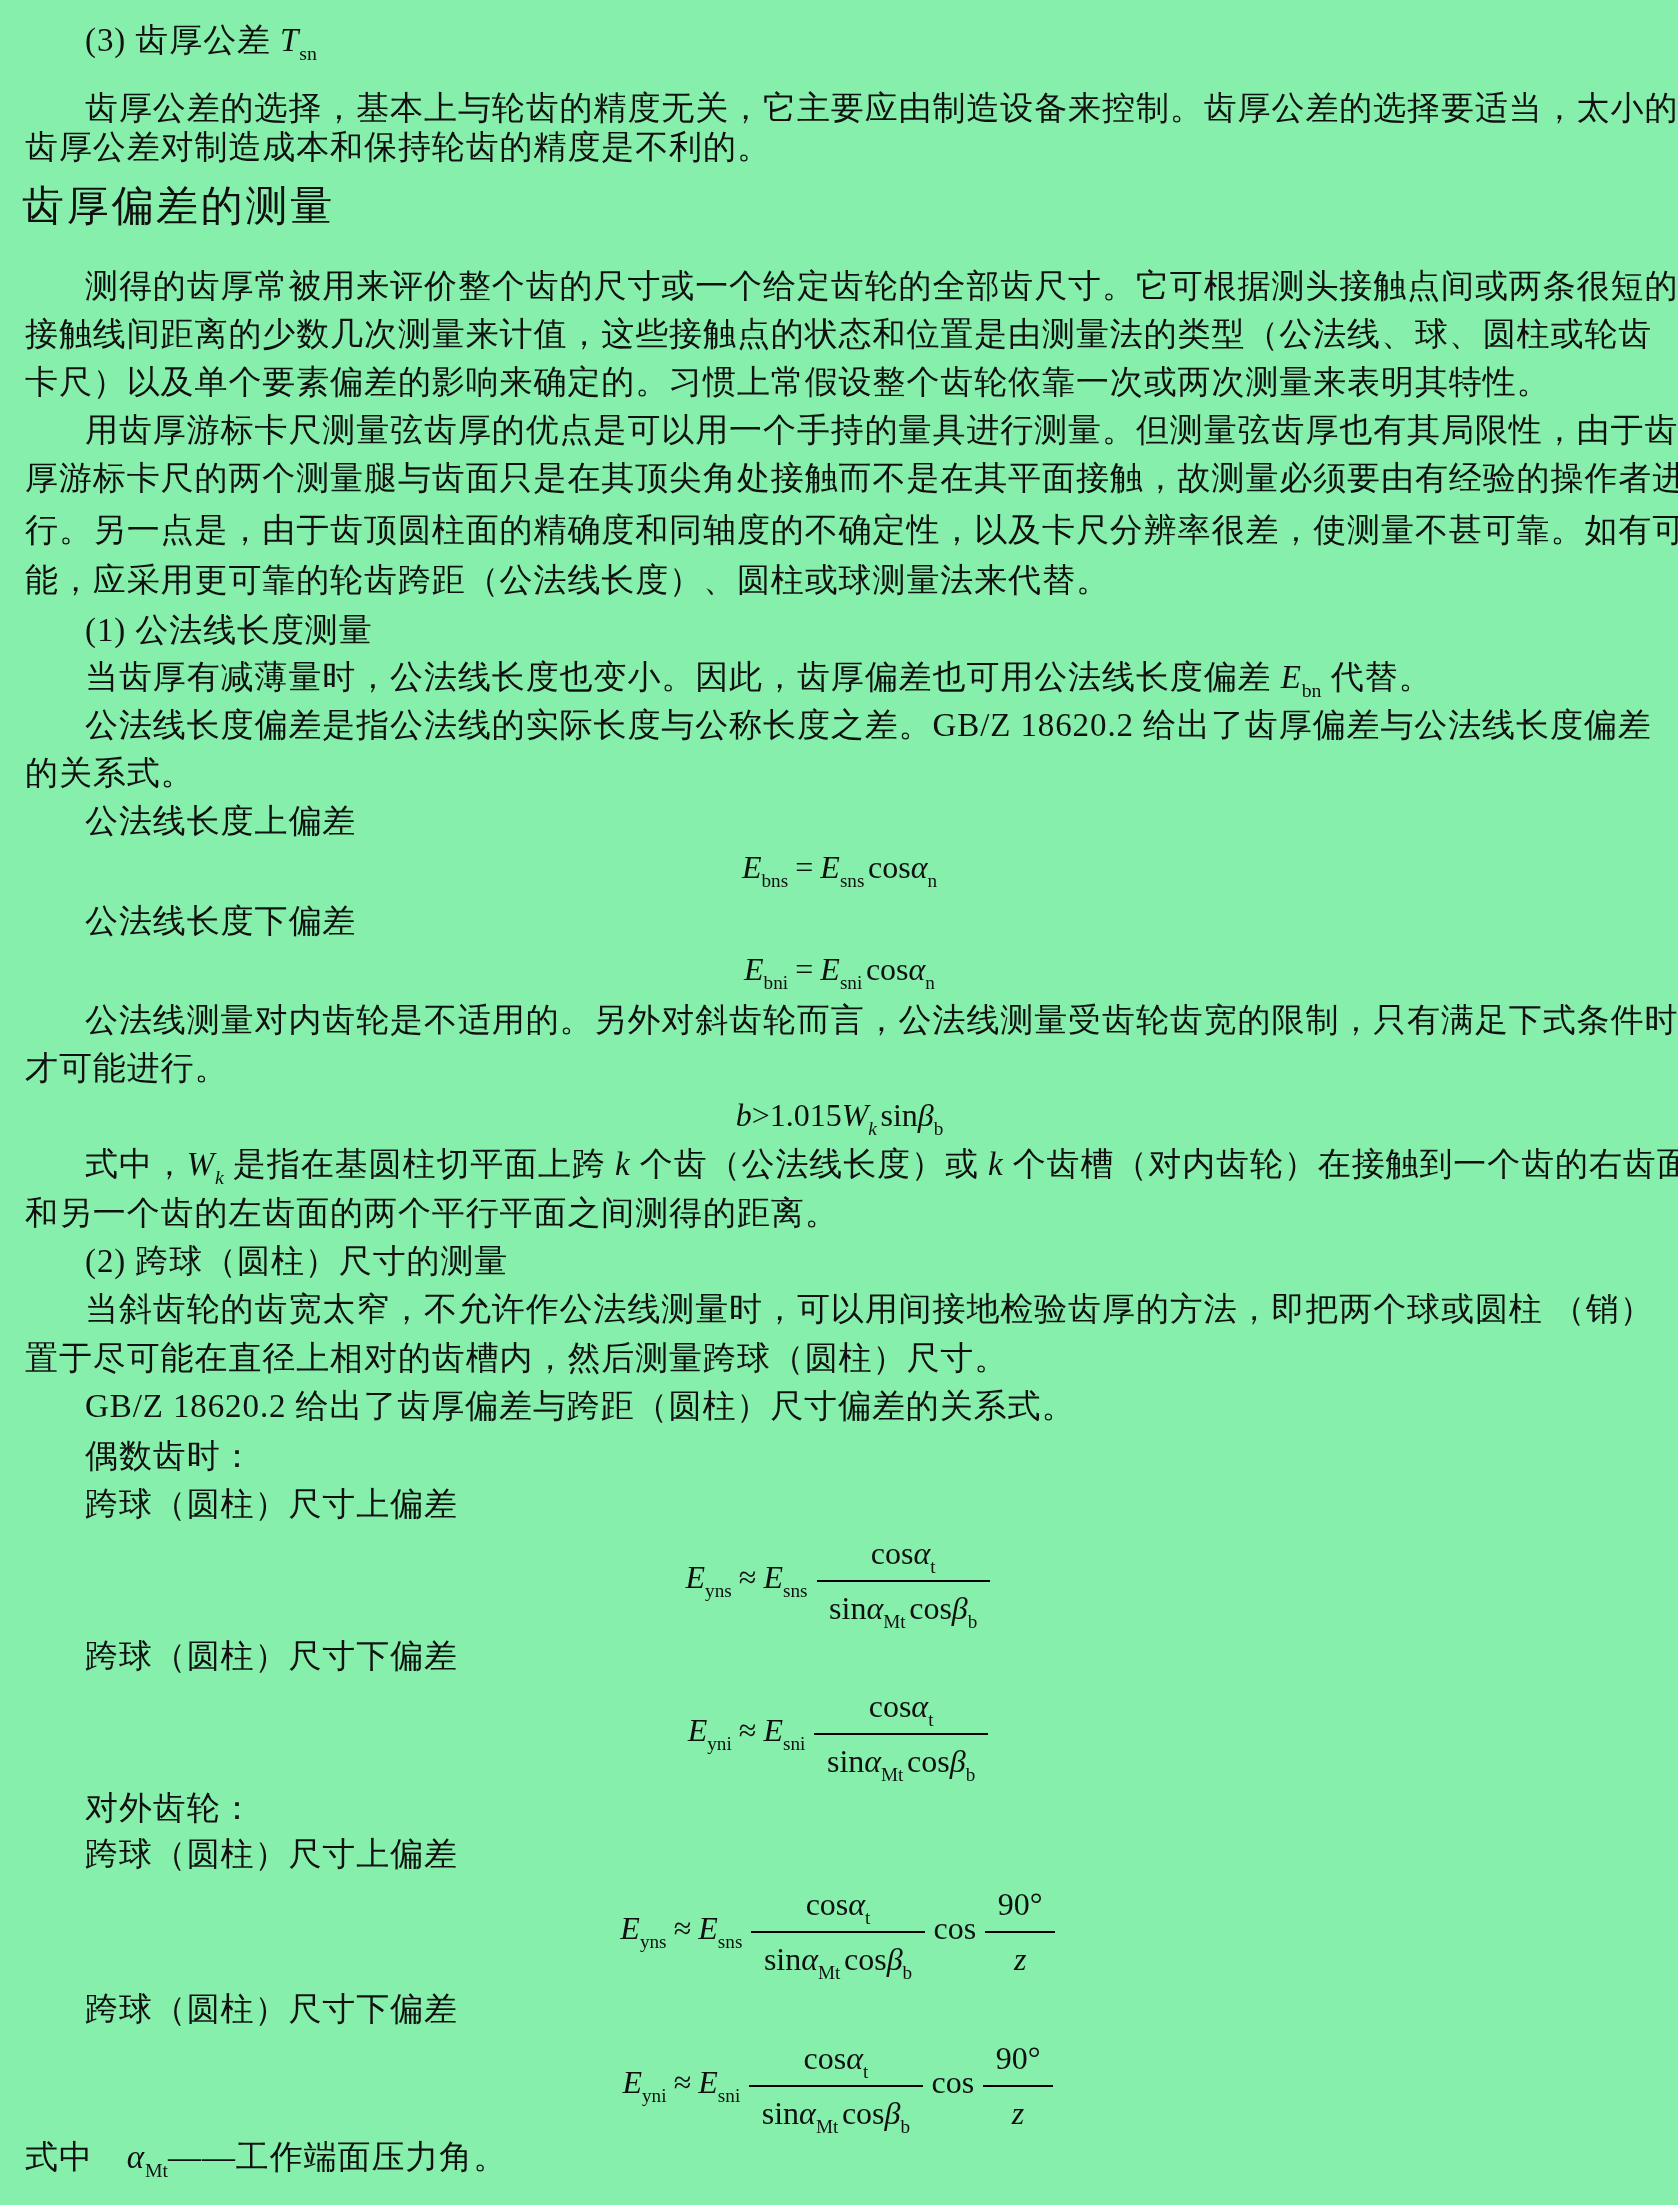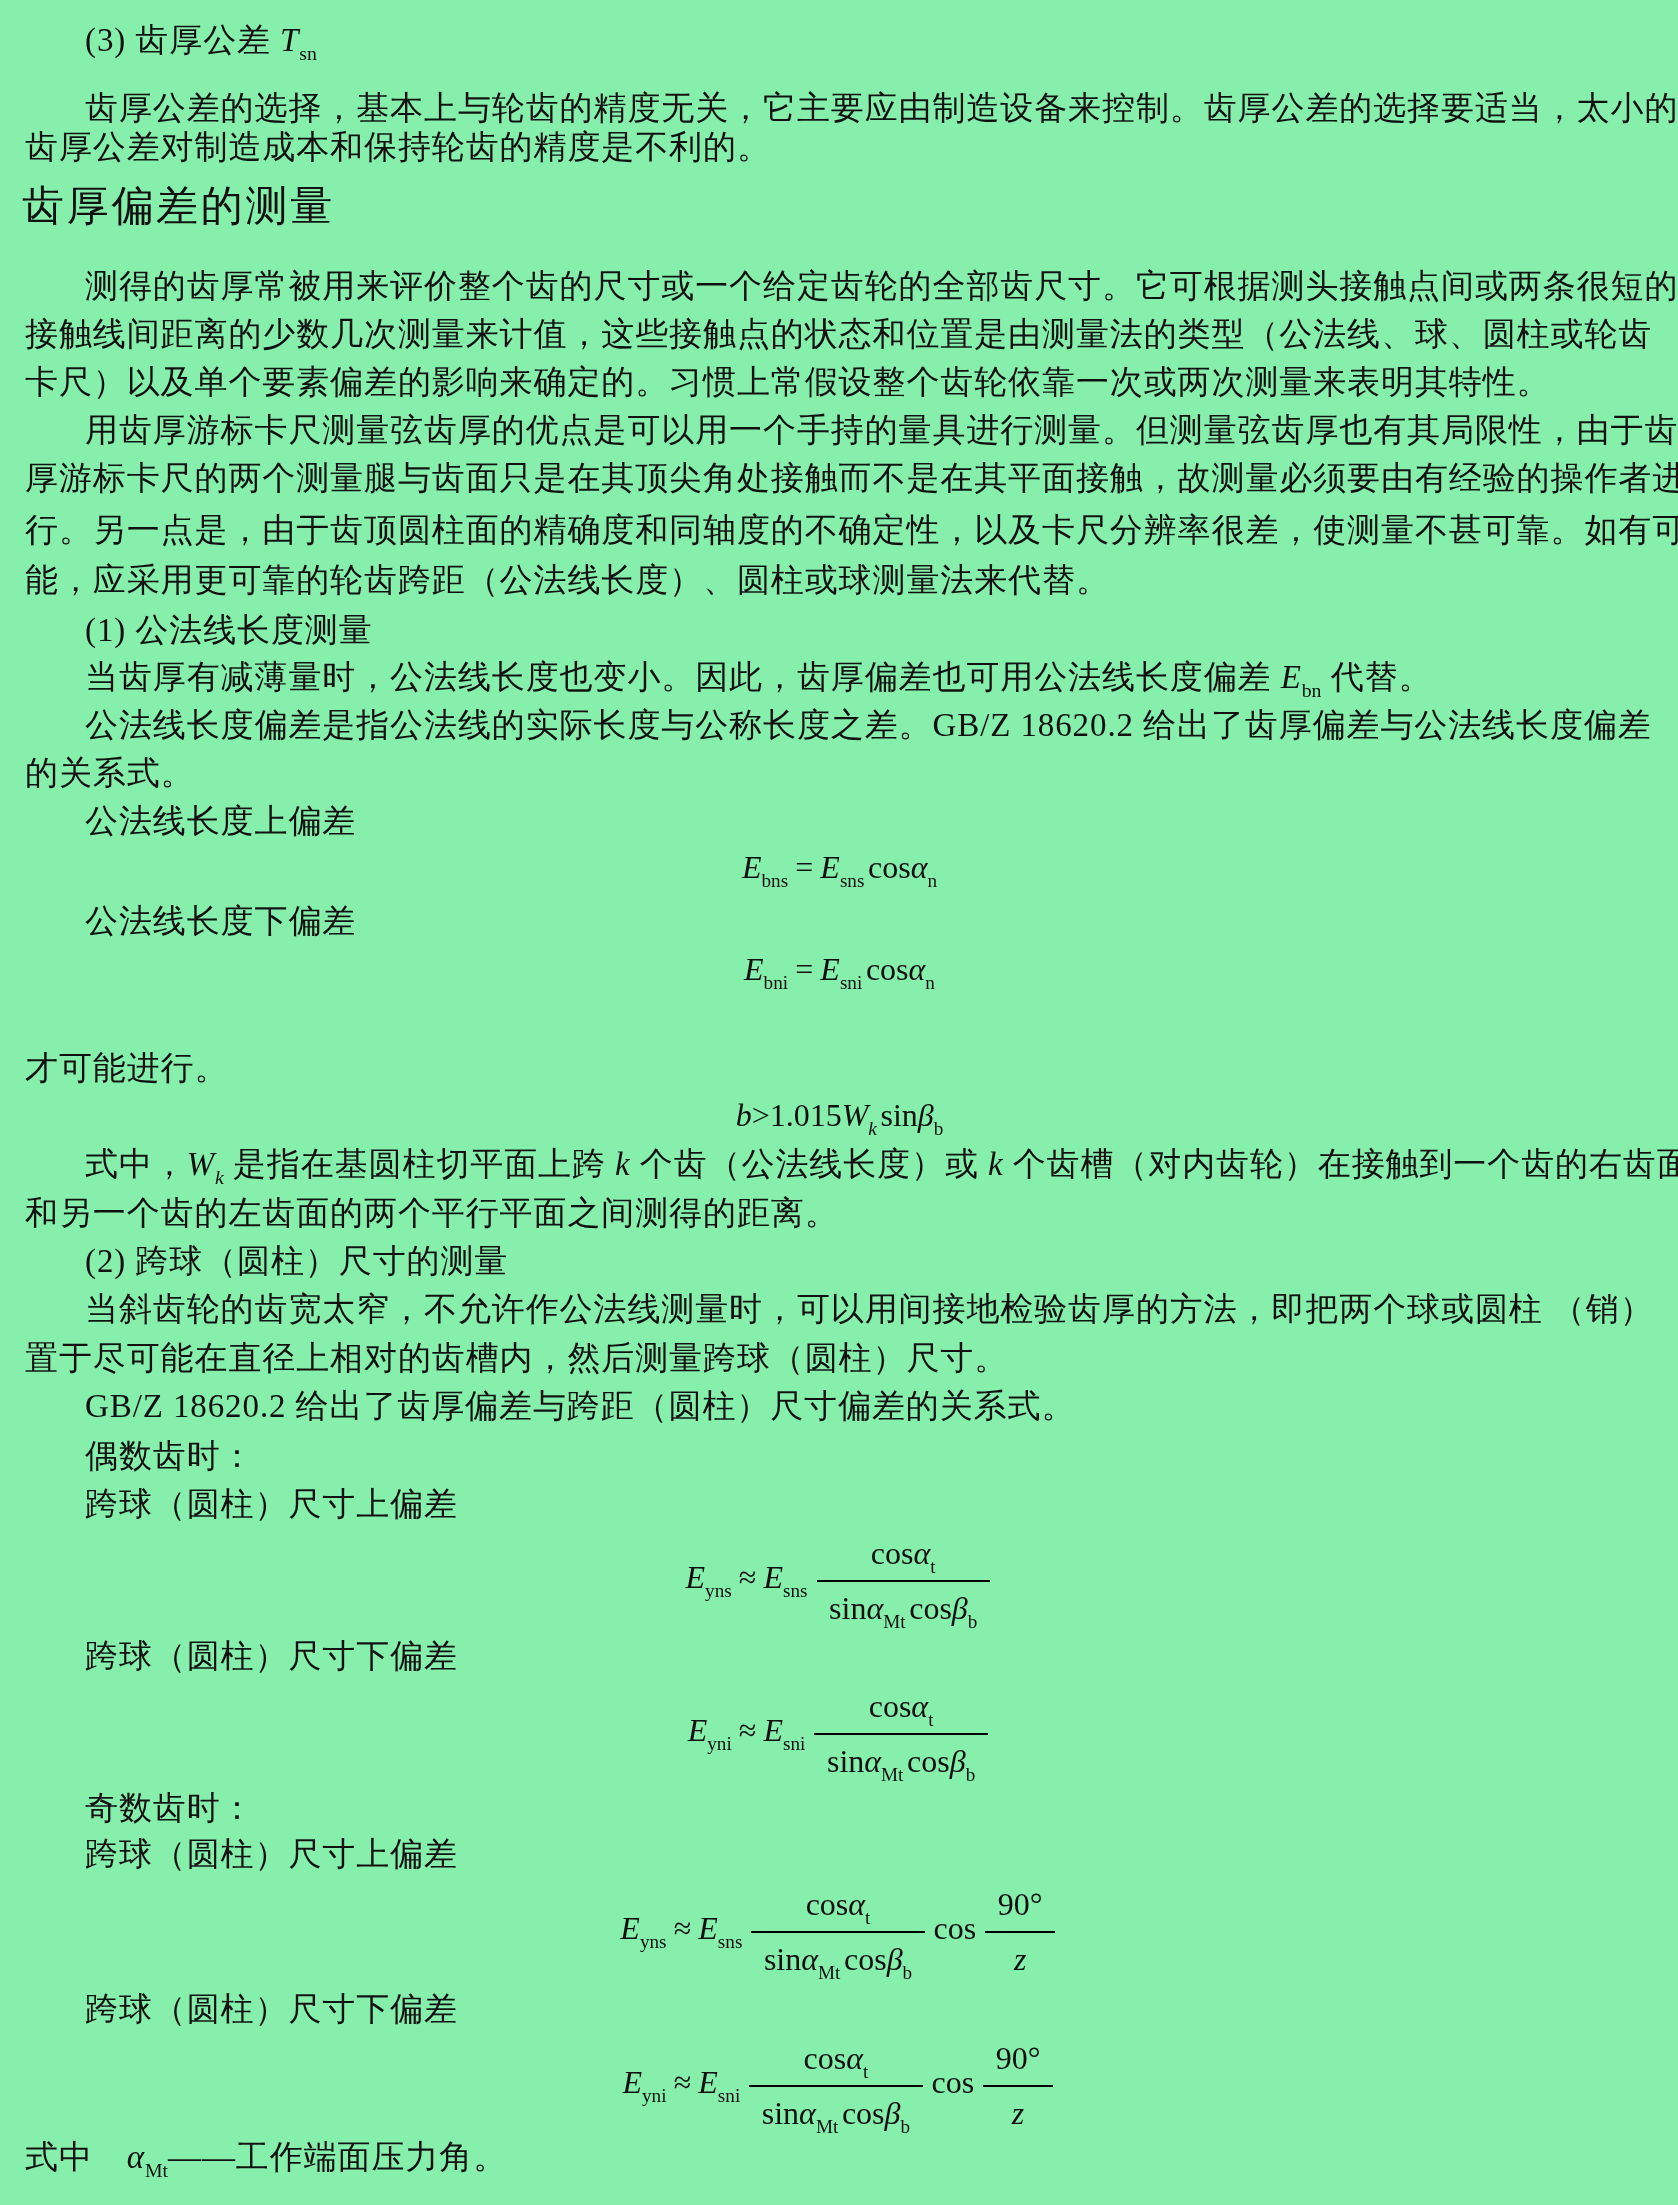--- a/index.html
+++ b/index.html
@@ -95,20 +95,21 @@
   <div class="formula" style="top:848px">
     <span class="v">E</span><sub>bns</sub><span class="rel">=</span><span class="v">E</span><sub>sns</sub><span class="fn">cos</span><span class="v">α</span><sub>n</sub>
   </div>
 
   <div class="ln ind" style="top:901px">公法线长度下偏差</div>
 
   <div class="formula" style="top:950px">
     <span class="v">E</span><sub>bni</sub><span class="rel">=</span><span class="v">E</span><sub>sni</sub><span class="fn">cos</span><span class="v">α</span><sub>n</sub>
   </div>
 
+  <div class="ln ind" style="top:1000px">公法线测量对内齿轮是不适用的。另外对斜齿轮而言，公法线测量受齿轮齿宽的限制，只有满足下式条件时</div>
   <div class="ln" style="top:1048px">才可能进行。</div>
 
   <div class="formula" style="top:1096px">
     <span class="v">b</span><span>&gt;</span><span>1.015</span><span class="v">W</span><sub class="iv">k</sub><span class="fn">sin</span><span class="v">β</span><sub>b</sub>
   </div>
 
   <div class="ln ind" style="top:1144px">
     <span>式中，</span><span class="v">W</span><sub class="iv">k</sub><span> 是指在基圆柱切平面上跨 </span><span class="v">k</span><span> 个齿（公法线长度）或 </span><span class="v">k</span><span> 个齿槽（对内齿轮）在接触到一个齿的右齿面</span>
   </div>
   <div class="ln" style="top:1193px">和另一个齿的左齿面的两个平行平面之间测得的距离。</div>
@@ -125,21 +126,21 @@
   <div class="formula" style="top:1534px">
     <span class="v">E</span><sub>yns</sub><span class="rel">≈</span><span class="v">E</span><sub>sns</sub><span class="frac"><span class="num"><span class="fn first">cos</span><span class="v">α</span><sub>t</sub></span><span class="den"><span class="fn first">sin</span><span class="v">α</span><sub>Mt</sub><span class="fn">cos</span><span class="v">β</span><sub>b</sub></span></span>
   </div>
 
   <div class="ln ind" style="top:1636px">跨球（圆柱）尺寸下偏差</div>
 
   <div class="formula" style="top:1687px">
     <span class="v">E</span><sub>yni</sub><span class="rel">≈</span><span class="v">E</span><sub>sni</sub><span class="frac"><span class="num"><span class="fn first">cos</span><span class="v">α</span><sub>t</sub></span><span class="den"><span class="fn first">sin</span><span class="v">α</span><sub>Mt</sub><span class="fn">cos</span><span class="v">β</span><sub>b</sub></span></span>
   </div>
 
-  <div class="ln ind" style="top:1788px">奇数齿时：</div>
+  <div class="ln ind" style="top:1788px">对外齿轮：</div>
   <div class="ln ind" style="top:1834px">跨球（圆柱）尺寸上偏差</div>
 
   <div class="formula" style="top:1885px">
     <span class="v">E</span><sub>yns</sub><span class="rel">≈</span><span class="v">E</span><sub>sns</sub><span class="frac"><span class="num"><span class="fn first">cos</span><span class="v">α</span><sub>t</sub></span><span class="den"><span class="fn first">sin</span><span class="v">α</span><sub>Mt</sub><span class="fn">cos</span><span class="v">β</span><sub>b</sub></span></span><span class="fn cosafter">cos</span><span class="frac"><span class="num"><span>90°</span></span><span class="den"><span class="v">z</span></span></span>
   </div>
 
   <div class="ln ind" style="top:1989px">跨球（圆柱）尺寸下偏差</div>
 
   <div class="formula" style="top:2039px">
     <span class="v">E</span><sub>yni</sub><span class="rel">≈</span><span class="v">E</span><sub>sni</sub><span class="frac"><span class="num"><span class="fn first">cos</span><span class="v">α</span><sub>t</sub></span><span class="den"><span class="fn first">sin</span><span class="v">α</span><sub>Mt</sub><span class="fn">cos</span><span class="v">β</span><sub>b</sub></span></span><span class="fn cosafter">cos</span><span class="frac"><span class="num"><span>90°</span></span><span class="den"><span class="v">z</span></span></span>

